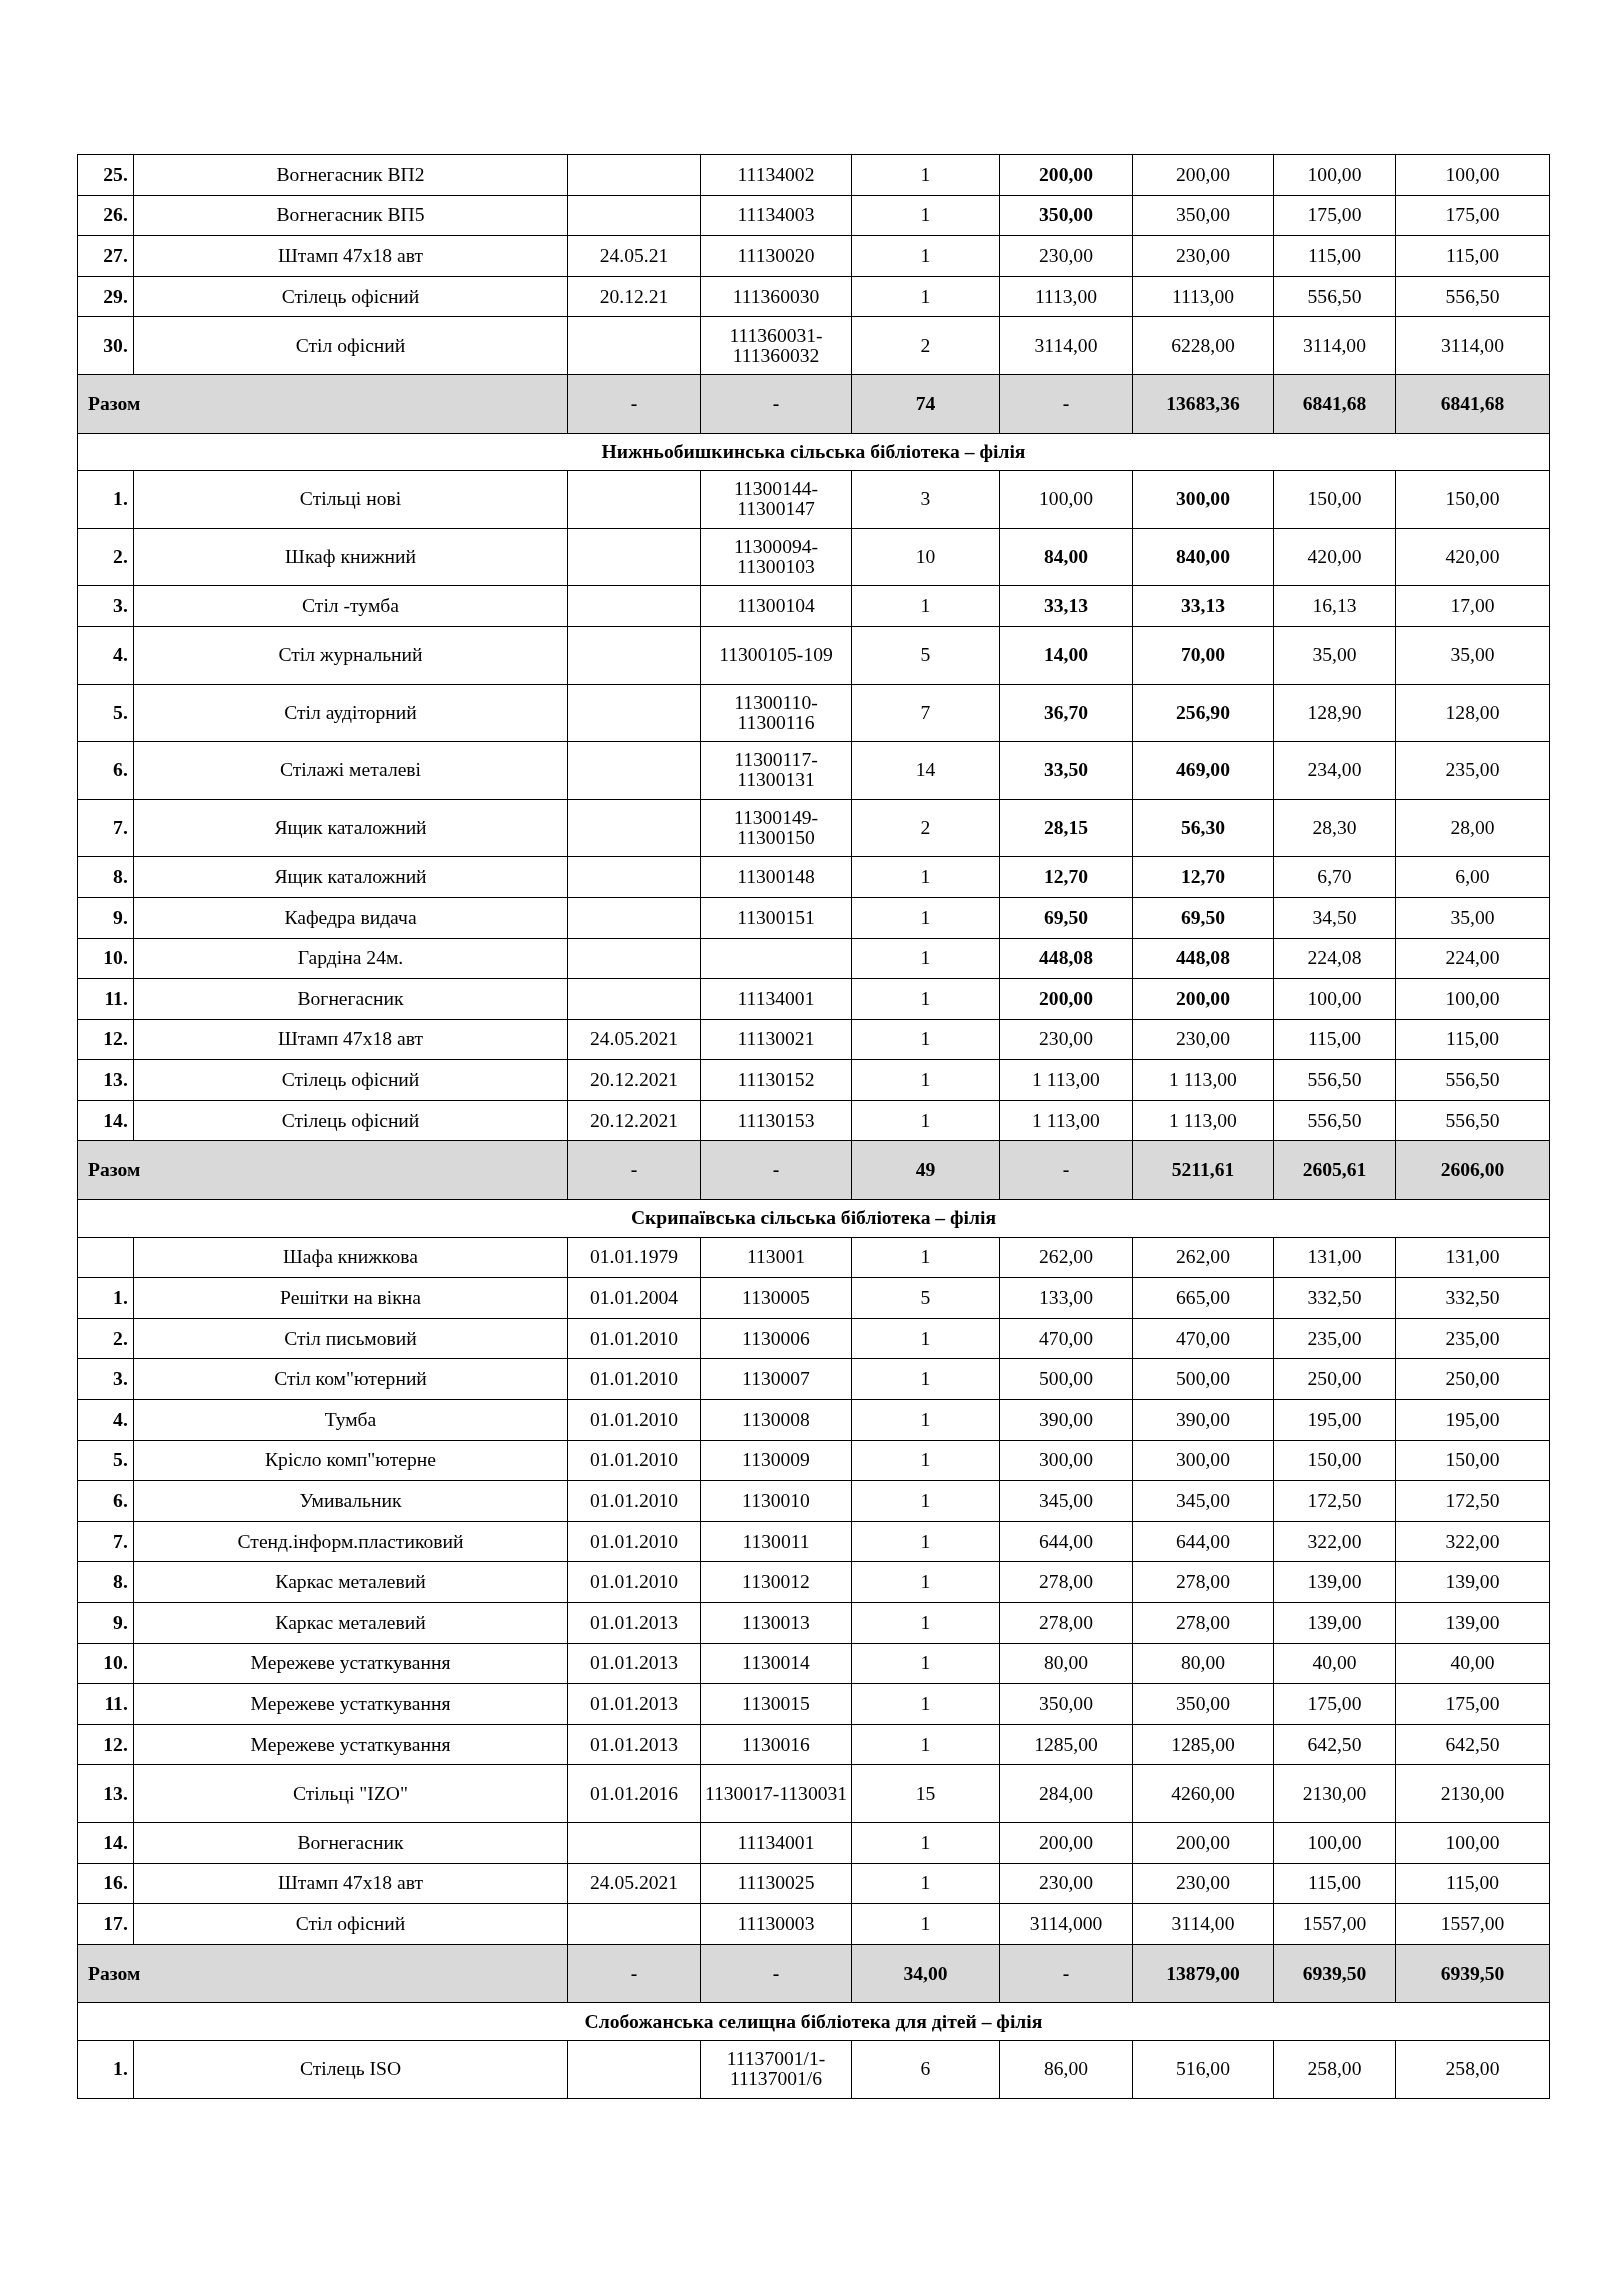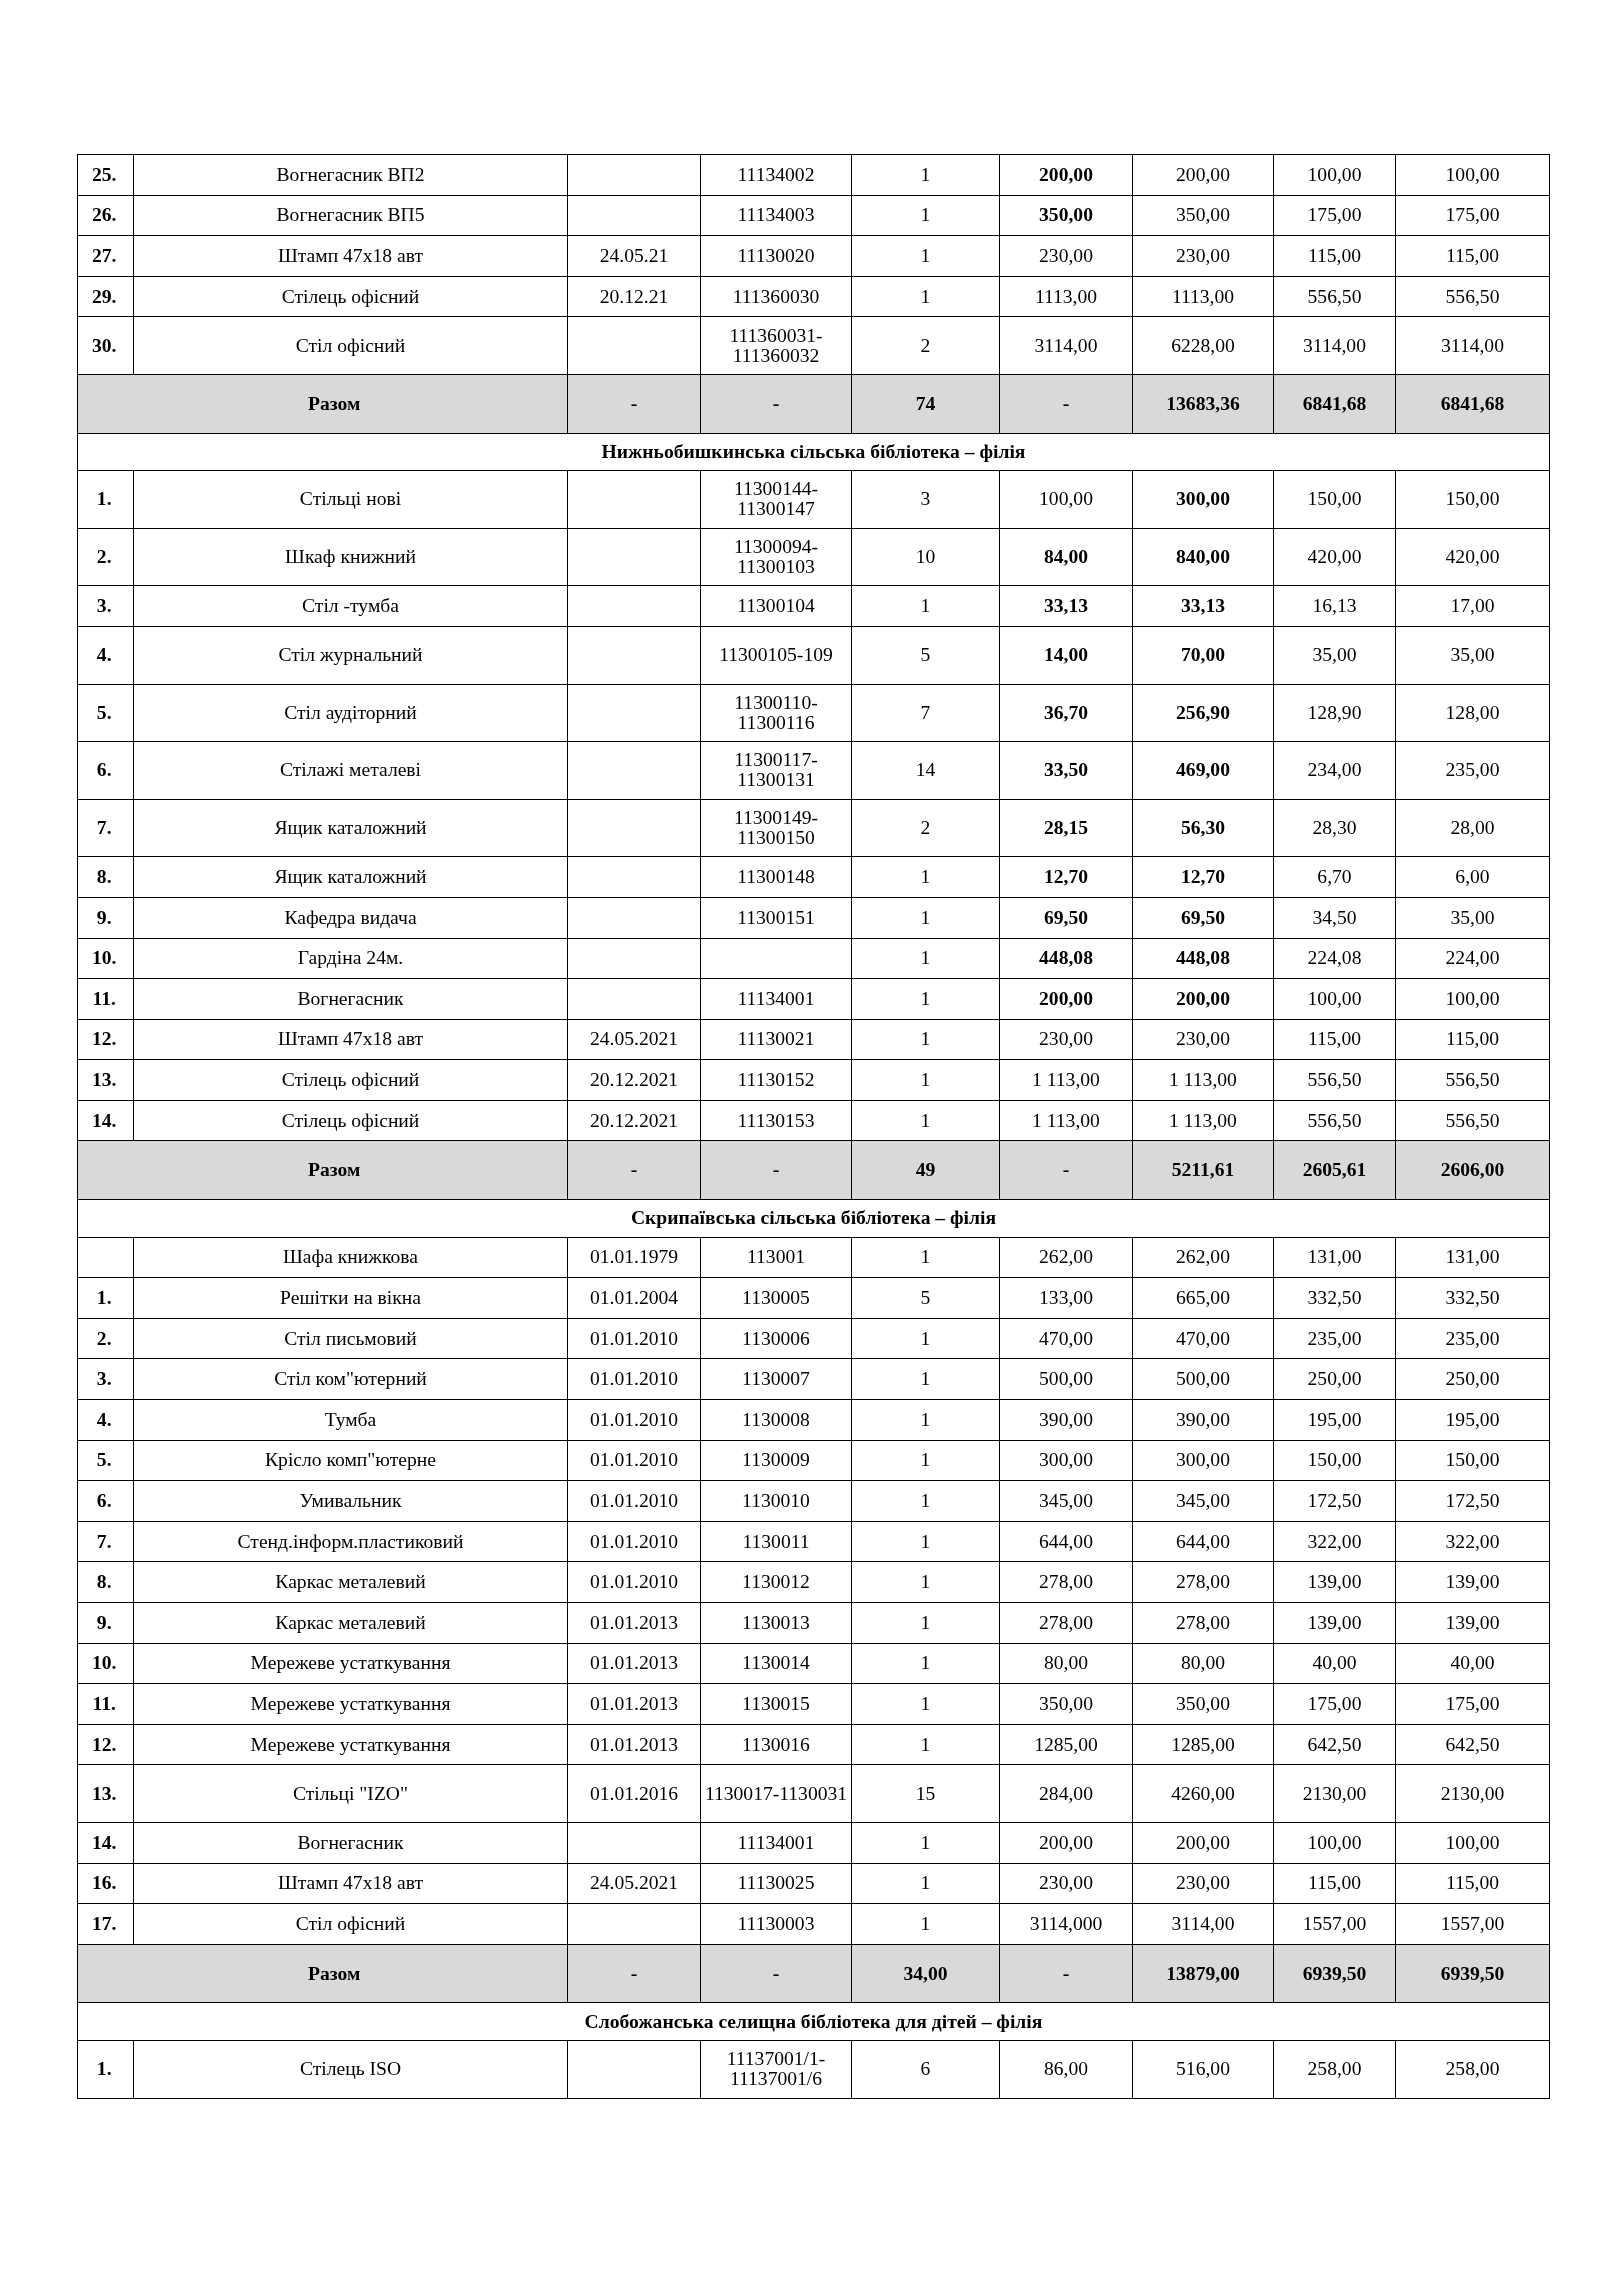--- a/index.html
+++ b/index.html
@@ -9,25 +9,25 @@
   col.c-num { width: 56px; }
   col.c-name { width: 434px; }
   col.c-date { width: 133px; }
   col.c-inv { width: 151px; }
   col.c-qty { width: 148px; }
   col.c-price { width: 133px; }
   col.c-sum { width: 141px; }
   col.c-half1 { width: 122px; }
   col.c-half2 { width: 154px; }
   td { border: 1.6px solid #000; text-align: center; vertical-align: middle; font-size: 19.6px; line-height: 20px; padding: 1.3px 2.6px; height: 37px; }
-  td.num { font-weight: bold; padding-right: 5.2px; }
+  td.num { font-weight: bold; text-align: right; padding-right: 5.2px; }
   td.bold { font-weight: bold; }
   tr.tall td { height: 54px; }
   tr.total td { background: #d9d9d9; font-weight: bold; height: 55px; }
-  tr.total td.total-label { text-align: center; padding-left: 26px; }
+  tr.total td.total-label { text-align: left; padding-left: 10px; }
   tr.section td { font-weight: bold; height: 34px; }
 </style>
 </head>
 <body>
 
 <div class="page">
   <table>
     <colgroup>
       <col class="c-num">
         <col class="c-name">

